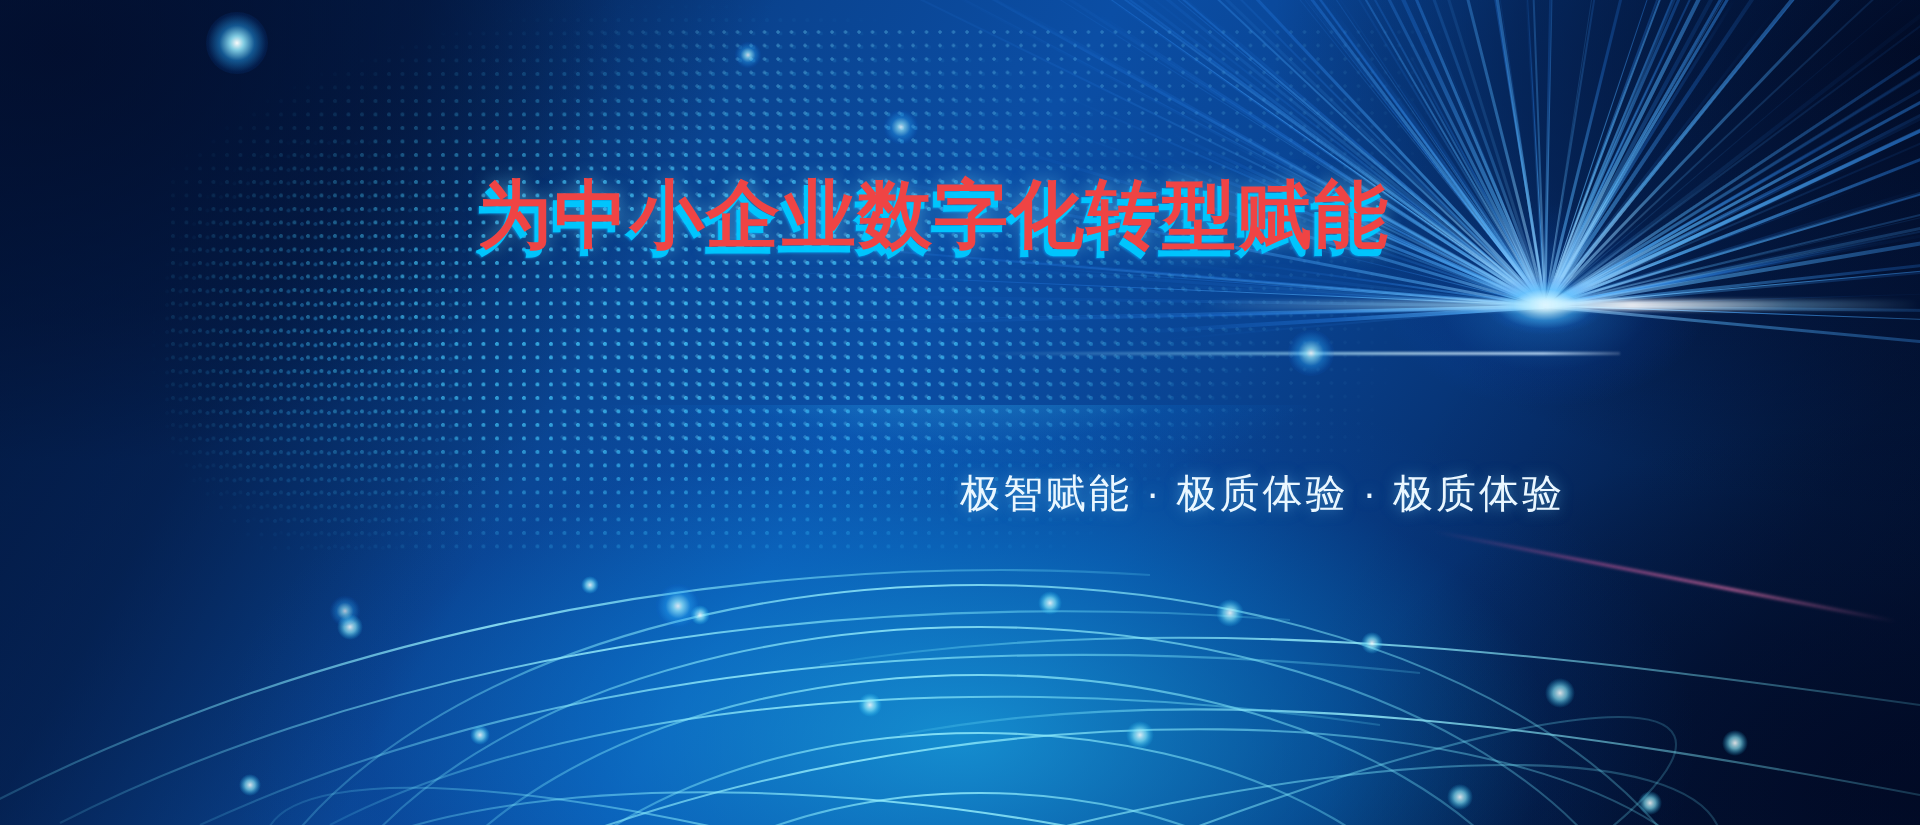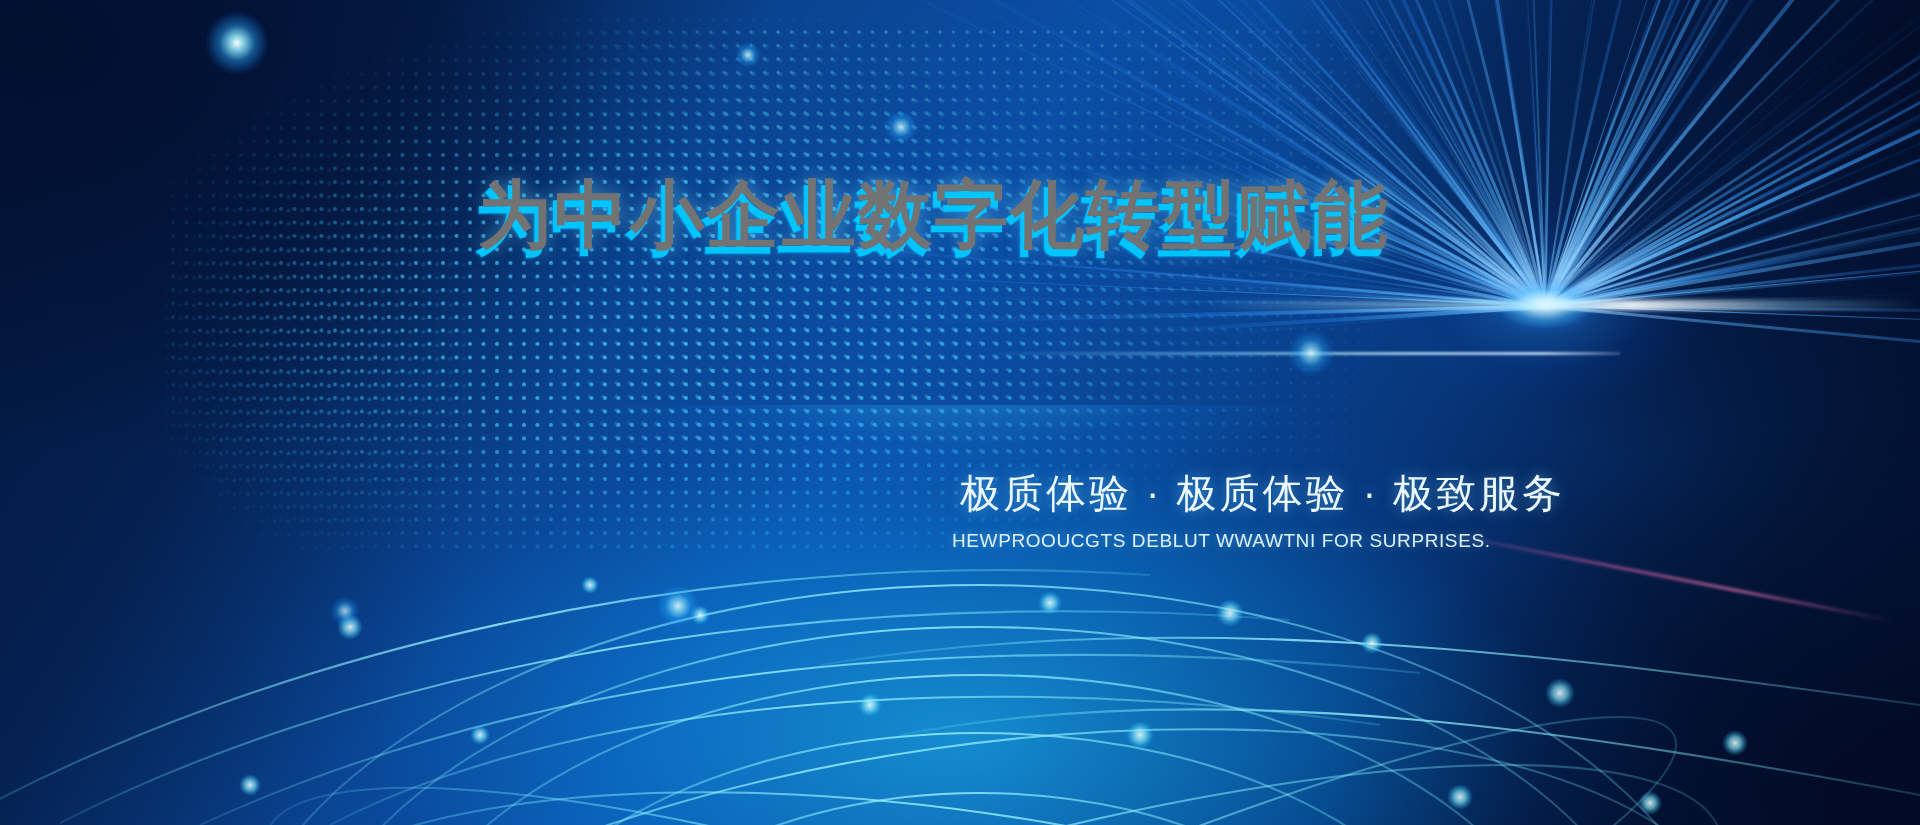--- a/index.html
+++ b/index.html
@@ -162,21 +162,21 @@
 
   
   .copy{
     position:absolute;
     z-index:8;
     left:0; top:0; width:1920px; height:825px;
     pointer-events:none;
   }
   .headline{
     position:absolute;
-    color:#737373;
+    color:#ef4444;
     font-weight:bold;
     letter-spacing:2px;
     white-space:nowrap;
     text-shadow:
       -4px 7px 0 rgba(0,200,255,0.95),
       -5px 8px 2px rgba(0,170,255,0.55),
       0 0 18px rgba(120,225,255,0.55);
     pointer-events:auto;
   }
   .headline-1{
@@ -439,17 +439,16 @@
         <circle cx="1460" cy="392" r="13" fill="url(#nodeg)"></circle>
         <circle cx="480" cy="330" r="10" fill="url(#nodeg)"></circle>
         <circle cx="250" cy="380" r="11" fill="url(#nodeg)"></circle>
         <circle cx="1650" cy="398" r="12" fill="url(#nodeg)"></circle>
       </g>
     </svg>
   </div>
 
   <div class="copy">
     <div class="headline headline-1">为中小企业数字化转型赋能</div>
-    <div class="subtitle">极质体验 · 极质体验 · 极致服务</div>
-    <div class="tagline">HEWPROOUCGTS DEBLUT WWAWTNI FOR SURPRISES.</div>
+    <div class="subtitle">极智赋能 · 极质体验 · 极质体验</div>
   </div>
 
 </div>
 
 </body></html>

